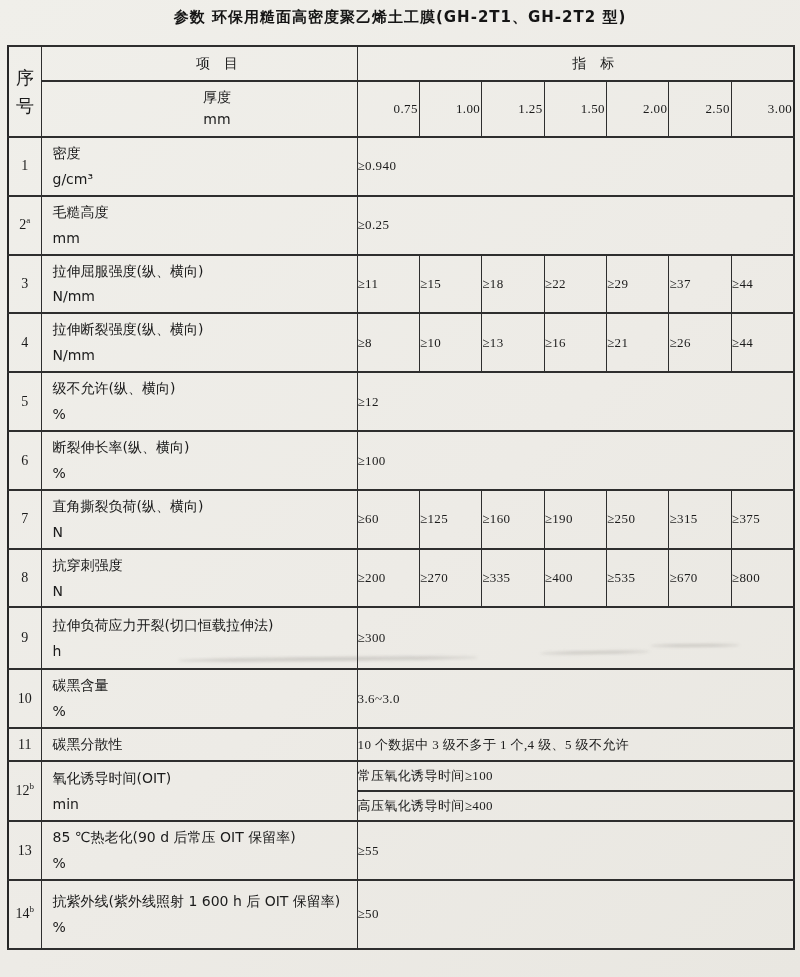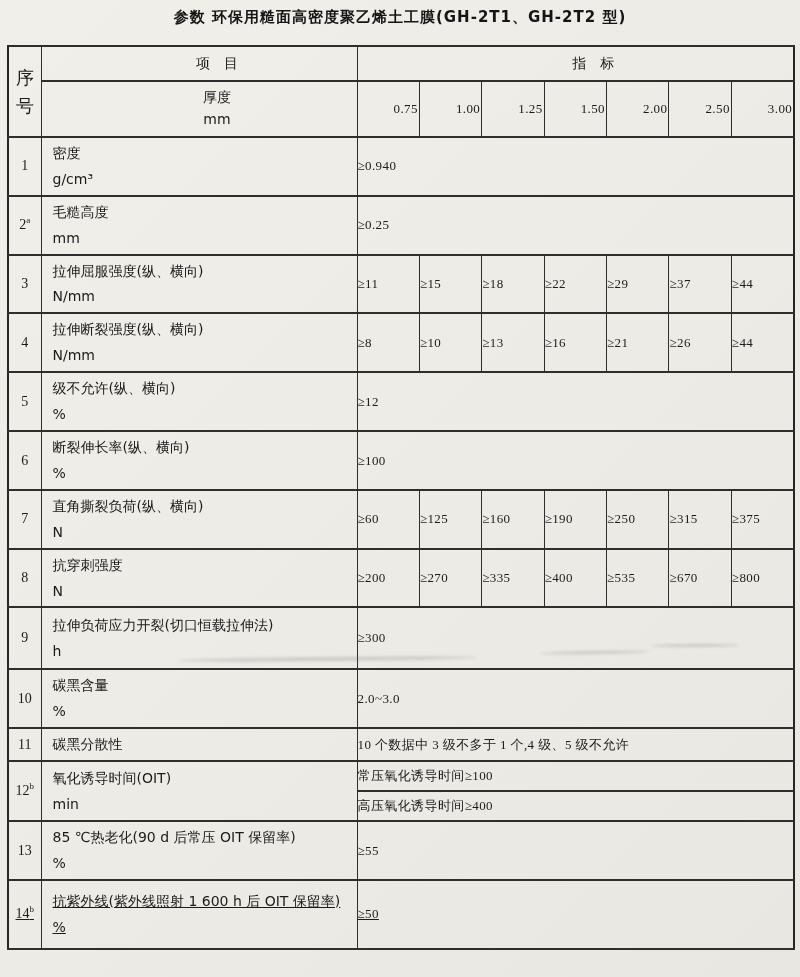--- a/index.html
+++ b/index.html
@@ -206,21 +206,21 @@
             <div class="item-unit">h</div>
           </td>
           <td class="value-cell" colspan="7">≥300</td>
         </tr>
         <tr style="height: 56px;">
           <td class="seq-cell"><span>10</span></td>
           <td class="item-cell">
             <div class="item-name">碳黑含量</div>
             <div class="item-unit">%</div>
           </td>
-          <td class="value-cell" colspan="7">2.0~3.0</td>
+          <td class="value-cell" colspan="7">3.6~3.0</td>
         </tr>
         <tr style="height: 24px;">
           <td class="seq-cell"><span>11</span></td>
           <td class="item-cell">
             <div class="item-name">碳黑分散性</div>
           </td>
           <td class="value-cell" colspan="7">10 个数据中 3 级不多于 1 个,4 级、5 级不允许</td>
         </tr>
         <tr style="height: 30px;">
           <td class="seq-cell" rowspan="2"><span>12</span><sup class="fnote">b</sup></td>
@@ -234,21 +234,21 @@
           <td class="value-cell" colspan="7">高压氧化诱导时间≥400</td>
         </tr>
         <tr style="height: 57px;">
           <td class="seq-cell"><span>13</span></td>
           <td class="item-cell">
             <div class="item-name">85 ℃热老化(90 d 后常压 OIT 保留率)</div>
             <div class="item-unit">%</div>
           </td>
           <td class="value-cell" colspan="7">≥55</td>
         </tr>
-        <tr style="height: 69px; text-decoration: underline;">
+        <tr style="height: 69px;">
           <td class="seq-cell"><span>14</span><sup class="fnote">b</sup></td>
           <td class="item-cell">
             <div class="item-name">抗紫外线(紫外线照射 1 600 h 后 OIT 保留率)</div>
             <div class="item-unit">%</div>
           </td>
           <td class="value-cell" colspan="7">≥50</td>
         </tr>
       </tbody>
   </table>
 

